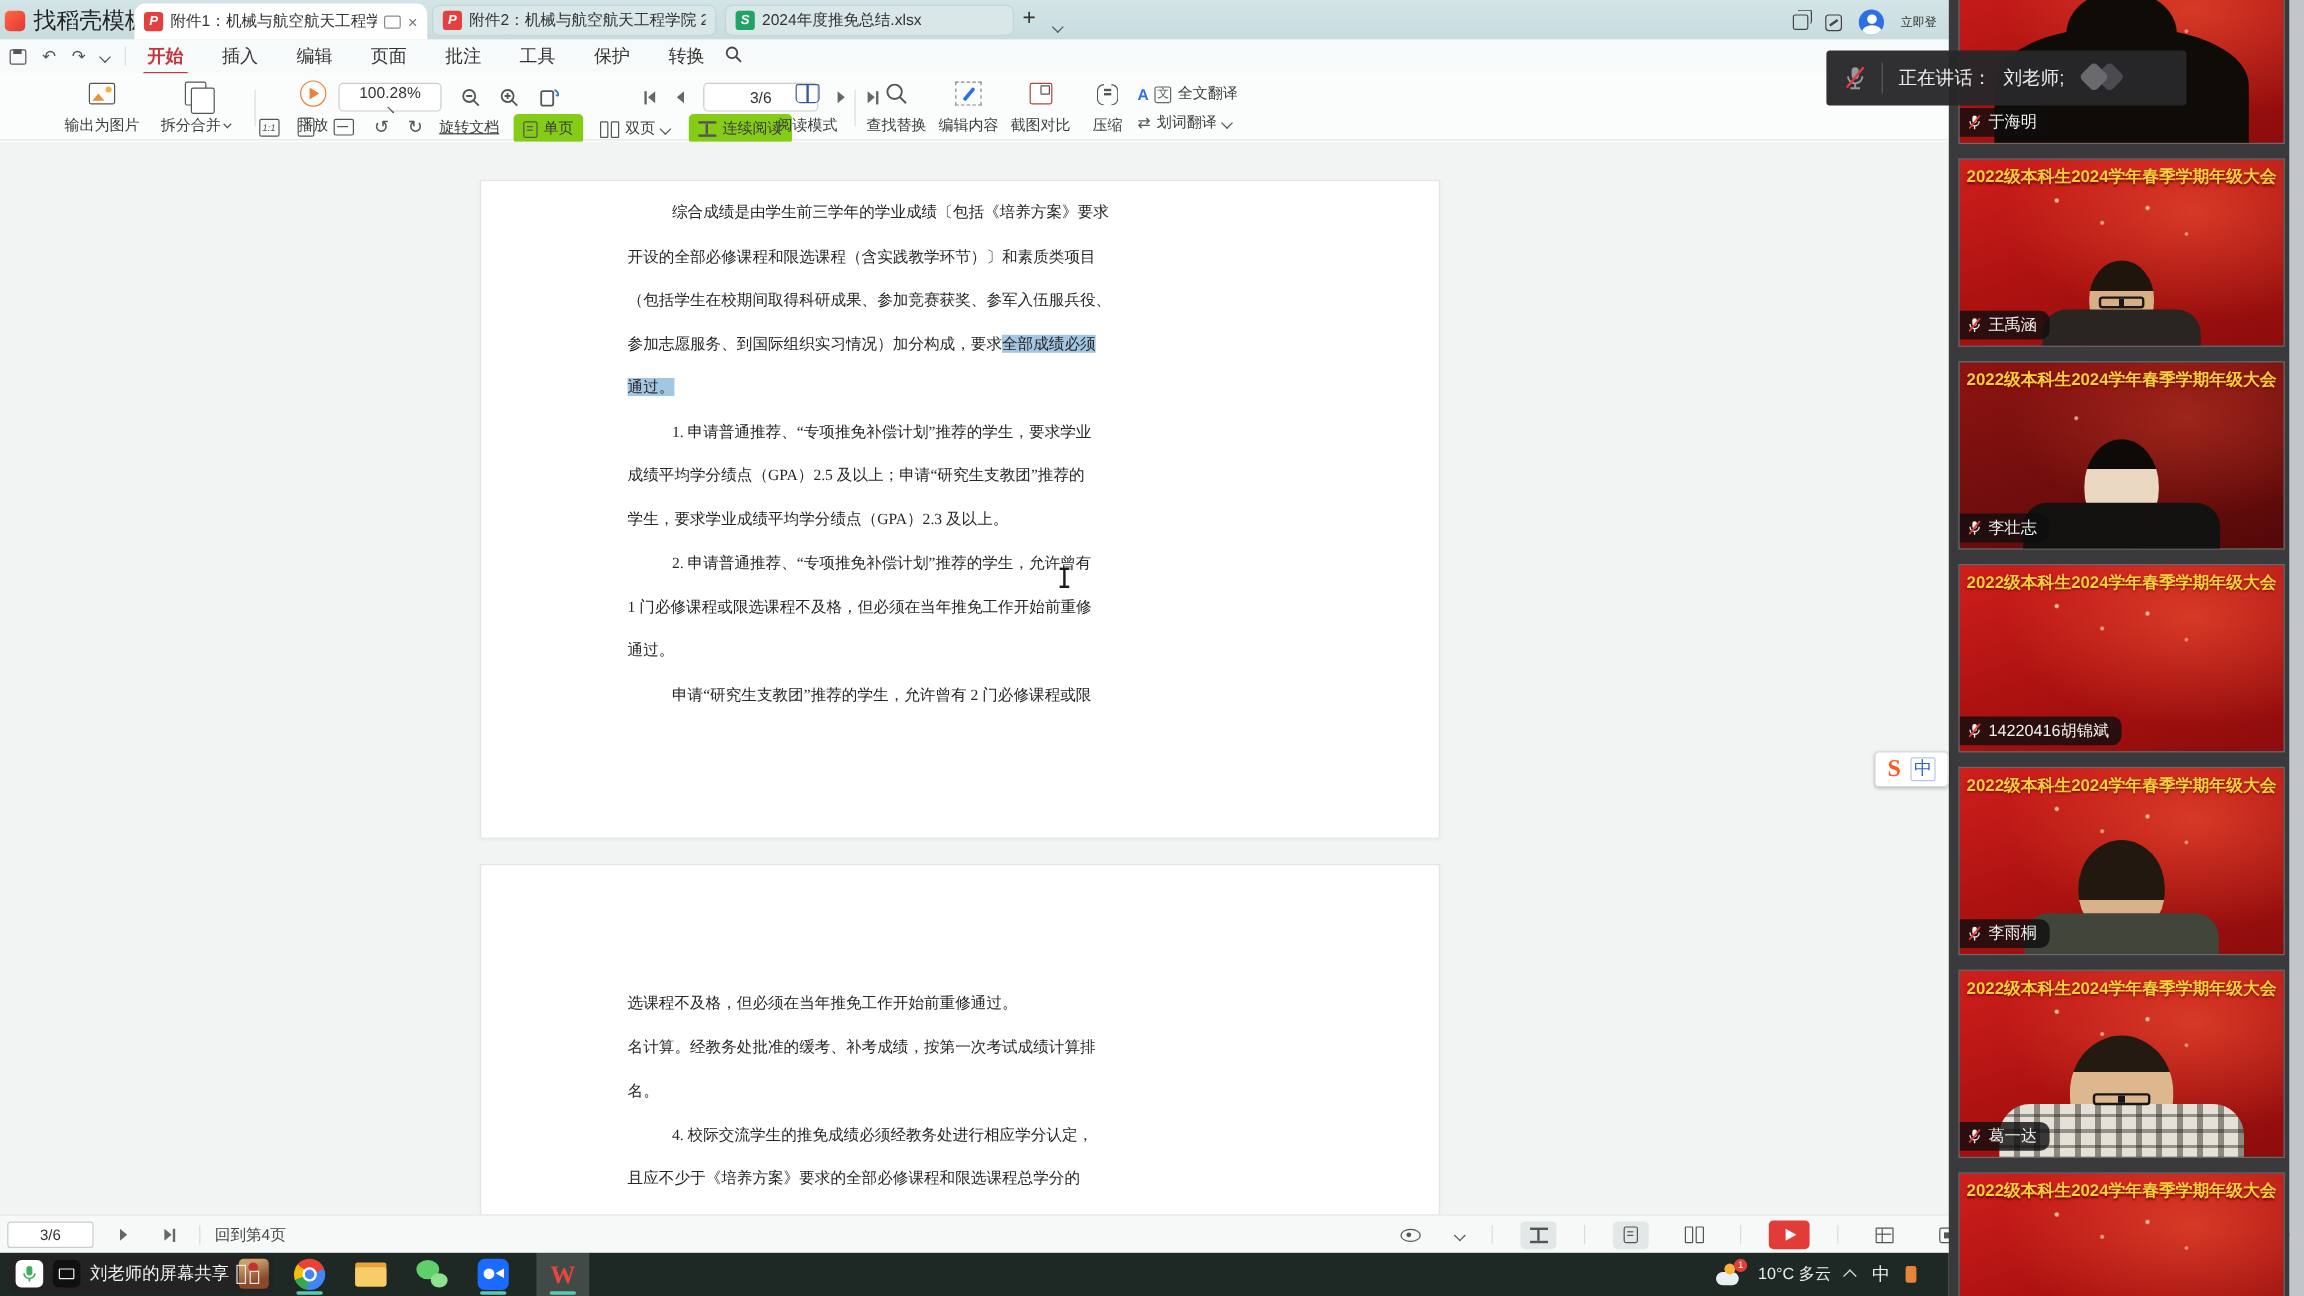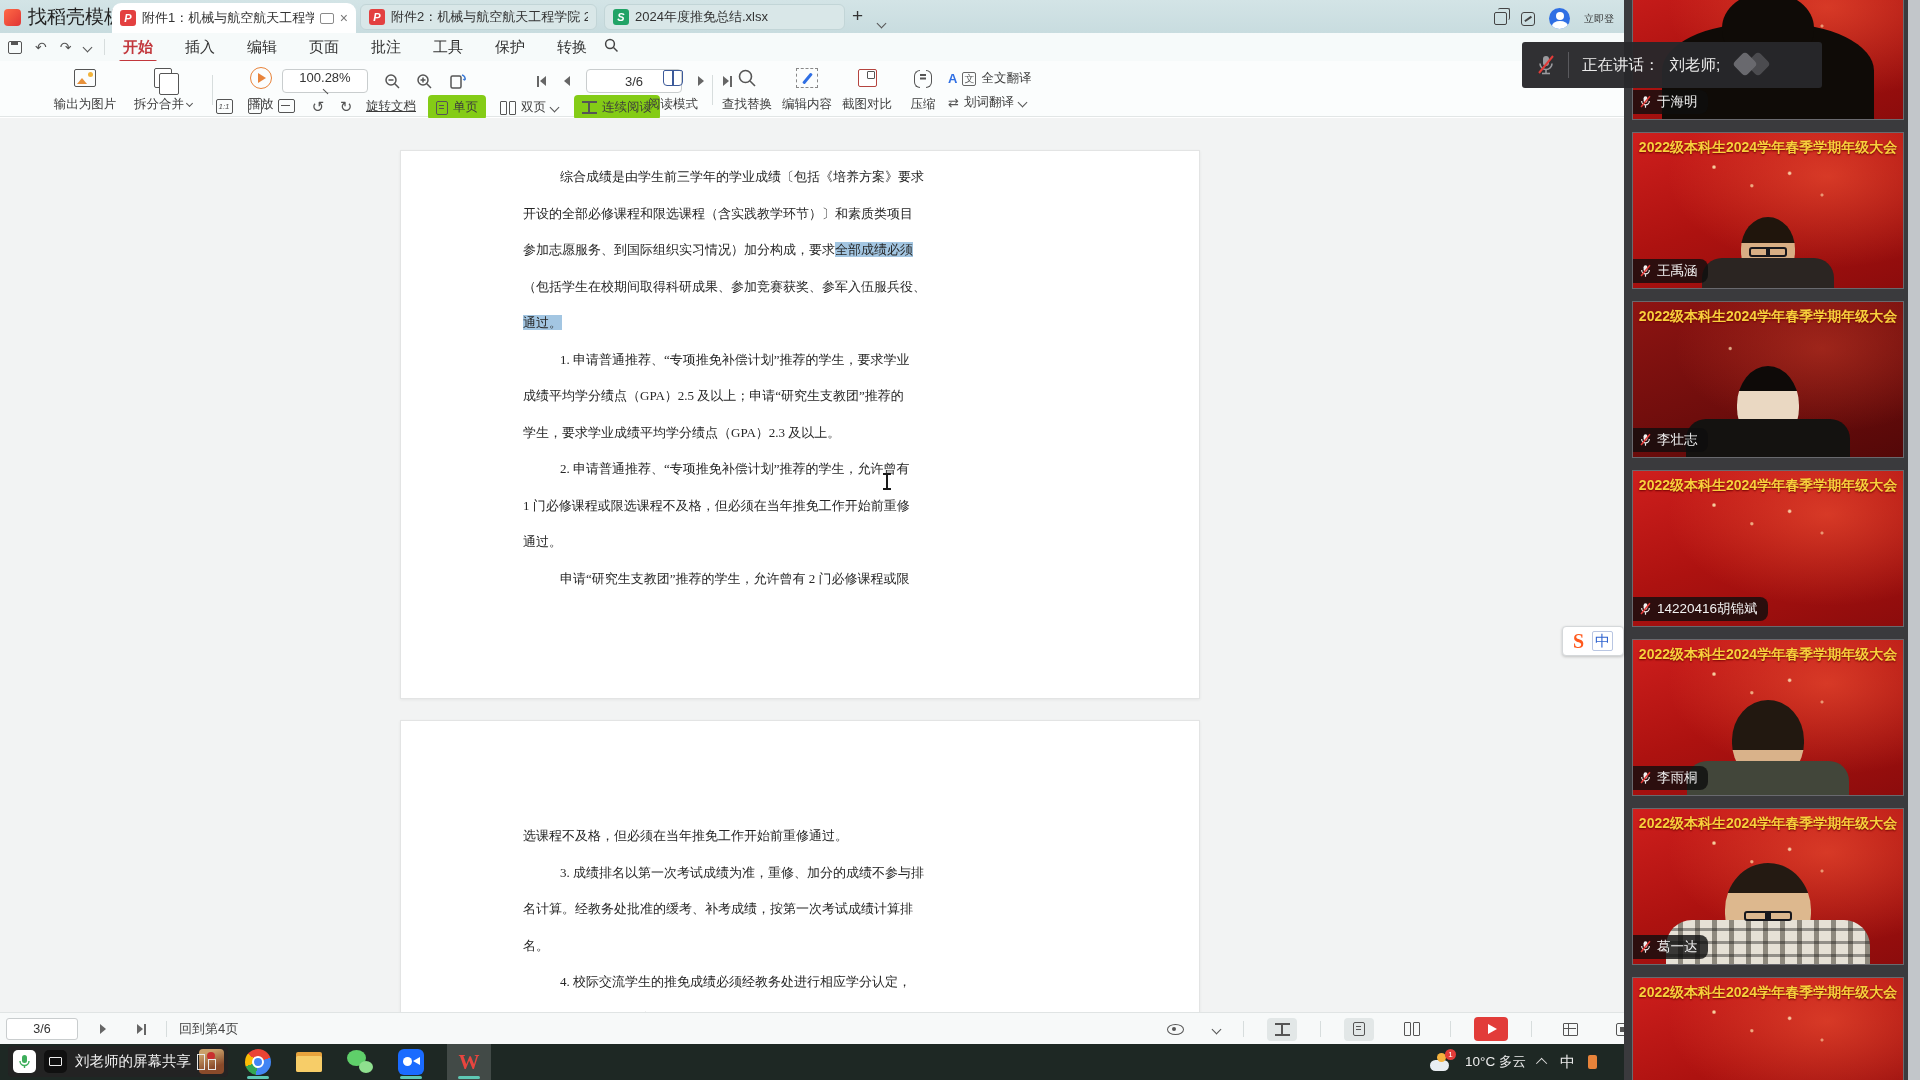--- a/index.html
+++ b/index.html
@@ -471,36 +471,35 @@
           <i class="chev"></i>
         </span>
     </div>
   </div>
 
   <div class="docarea">
     <div class="page p3">
       <div class="ptext" id="page3-text">
           <div class="doc-line indent"><span>综合成绩是由学生前三学年的学业成绩〔包括《培养方案》要求</span></div>
           <div class="doc-line"><span>开设的全部必修课程和限选课程（含实践教学环节）〕和素质类项目</span></div>
+          <div class="doc-line"><span>（包括学生在校期间取得科研成果、参加竞赛获奖、参军入伍服兵役、</span></div>
           <div class="doc-line"><span>参加志愿服务、到国际组织实习情况）加分构成，要求</span><span class="hl">全部成绩必须</span></div>
-          <div class="doc-line"><span>（包括学生在校期间取得科研成果、参加竞赛获奖、参军入伍服兵役、</span></div>
           <div class="doc-line"><span class="hl">通过。</span></div>
           <div class="doc-line indent"><span>1. 申请普通推荐、“专项推免补偿计划”推荐的学生，要求学业</span></div>
           <div class="doc-line"><span>成绩平均学分绩点（GPA）2.5 及以上；申请“研究生支教团”推荐的</span></div>
           <div class="doc-line"><span>学生，要求学业成绩平均学分绩点（GPA）2.3 及以上。</span></div>
           <div class="doc-line indent"><span>2. 申请普通推荐、“专项推免补偿计划”推荐的学生，允许曾有</span></div>
           <div class="doc-line"><span>1 门必修课程或限选课程不及格，但必须在当年推免工作开始前重修</span></div>
           <div class="doc-line"><span>通过。</span></div>
           <div class="doc-line indent"><span>申请“研究生支教团”推荐的学生，允许曾有 2 门必修课程或限</span></div>
         </div>
     </div>
     <div class="page p4">
       <div class="ptext" id="page4-text">
           <div class="doc-line"><span>选课程不及格，但必须在当年推免工作开始前重修通过。</span></div>
-          <div class="doc-line indent"><span>3. 成绩排名以第一次考试成绩为准，重修、加分的成绩不参与排</span></div>
           <div class="doc-line"><span>名计算。经教务处批准的缓考、补考成绩，按第一次考试成绩计算排</span></div>
           <div class="doc-line"><span>名。</span></div>
           <div class="doc-line indent"><span>4. 校际交流学生的推免成绩必须经教务处进行相应学分认定，</span></div>
           <div class="doc-line"><span>且应不少于《培养方案》要求的全部必修课程和限选课程总学分的</span></div>
         </div>
     </div>
   </div>
   <div class="ibeam"></div>
 
   <div class="statusbar">

